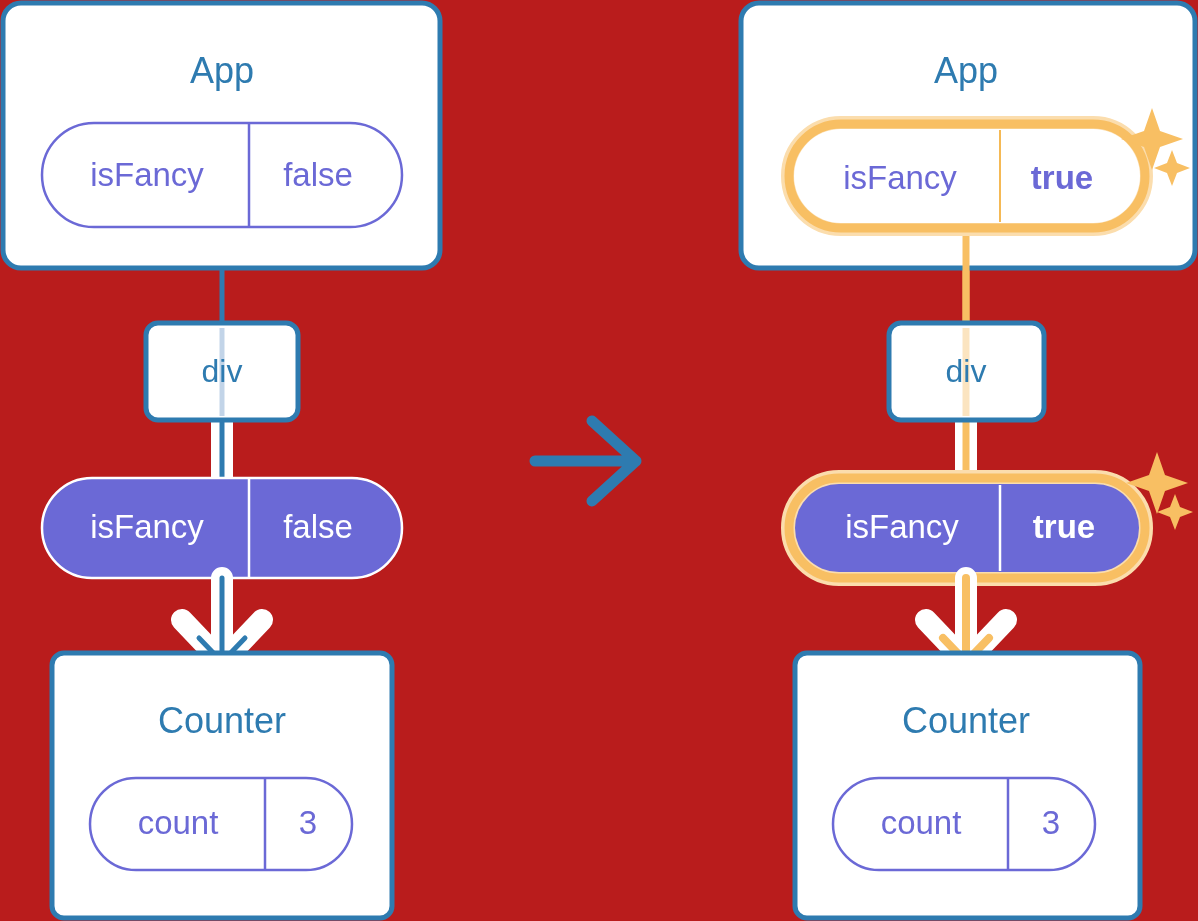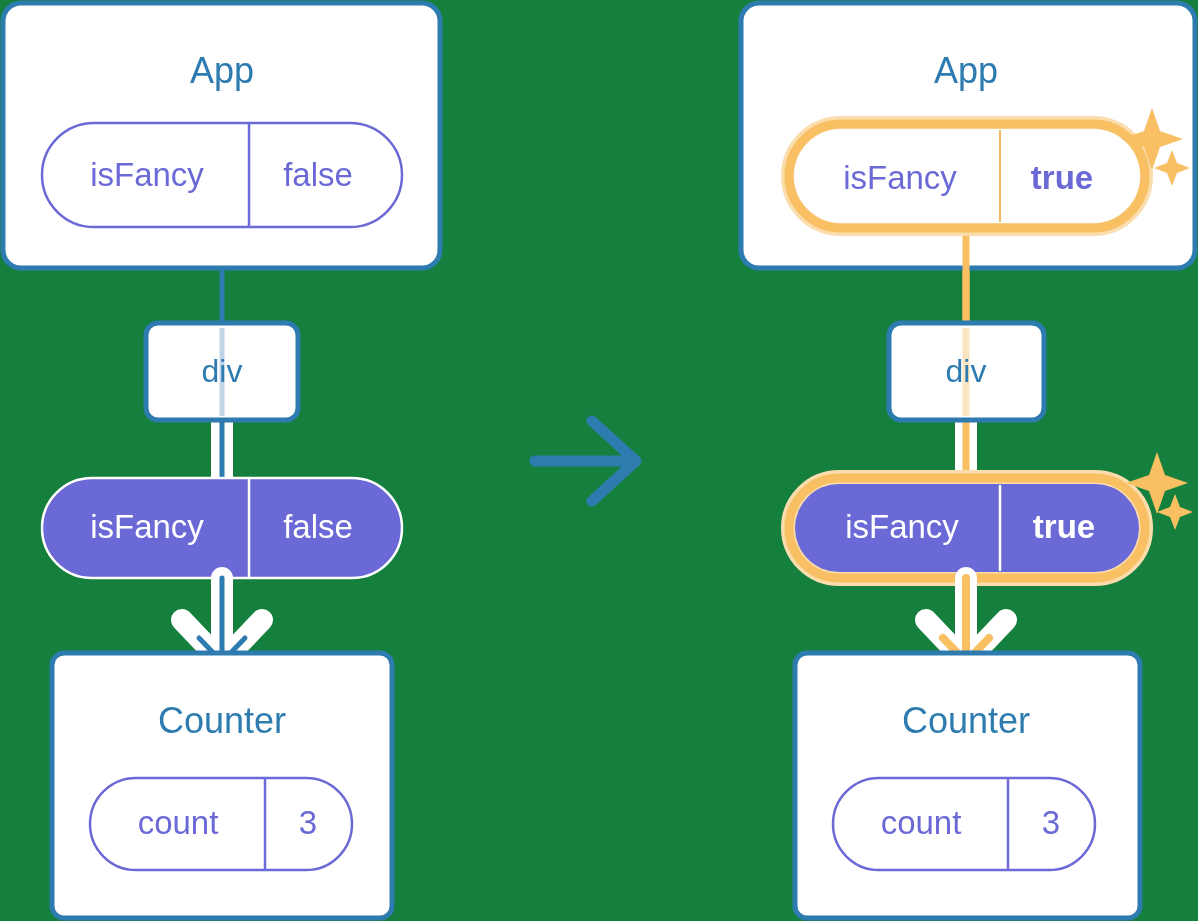--- a/index.html
+++ b/index.html
@@ -67,21 +67,21 @@
   .arrow-blue { fill: none; stroke: #2e7bb0; stroke-width: 5; stroke-linecap: round; stroke-linejoin: round; }
   .arrow-orange { fill: none; stroke: #f8bf63; stroke-width: 8; stroke-linecap: round; stroke-linejoin: round; }
   .hl-glow { fill: none; stroke: #fbddad; stroke-width: 16; }
   .hl-ring { fill: none; stroke: #f8bf63; stroke-width: 9; }
   .sparkle { fill: #f8bf63; }
   .big-arrow { fill: none; stroke: #2e7bb0; stroke-width: 11; stroke-linecap: round; stroke-linejoin: round; }
 </style>
 </head>
 <body style="background: rgb(76, 102, 114);">
 
-<div id="stage" style="background: #15803d;">
+<div id="stage" style="background: #b91c1c;">
 
   <svg class="diagram" viewBox="0 0 1198 921" xmlns="http://www.w3.org/2000/svg">
 
     <g>
 
       <path class="wire-blue" d="M222 268 L222 322"></path>
 
       <path class="wire-blue-faint" d="M222 324 L222 420"></path>
 
       <rect class="box-fill" x="3" y="3" width="437" height="265" rx="18"></rect>

